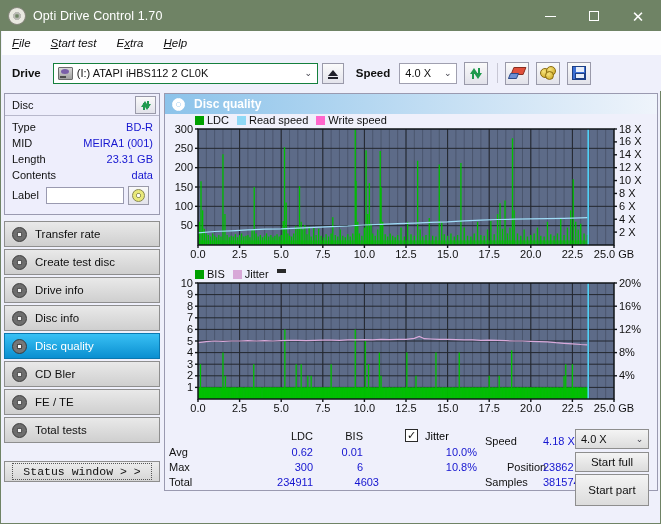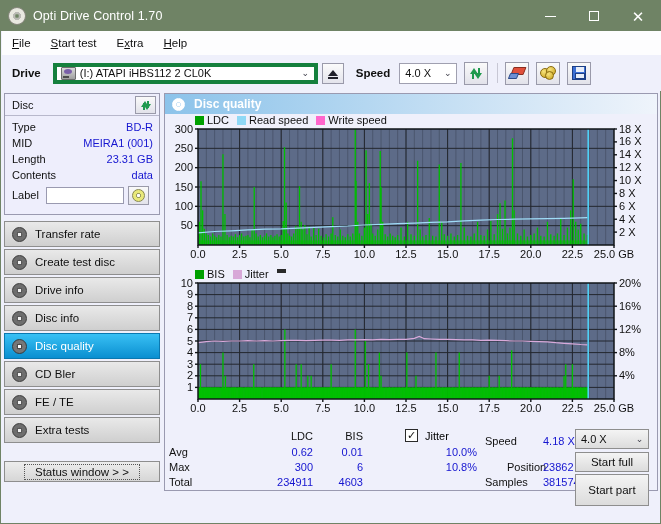--- a/index.html
+++ b/index.html
@@ -41,34 +41,35 @@
     color:#ffffff;font-size:14px;
   }
   .glyph-min{display:block;width:11px;height:1px;background:#fff;}
   .glyph-max{display:block;width:10px;height:10px;border:1px solid #fff;box-sizing:border-box;}
   .glyph-close{font-size:15px;line-height:15px;}
   
   .menubar{
     position:absolute;left:1px;top:30px;width:659px;height:24px;
     background:#fdfdfe;display:flex;align-items:center;
     border-bottom:1px solid #d3d3e0;
+    font-style:italic;
   }
   .menu-item{
     padding:3px 10px;font-size:11.5px;color:#101010;cursor:default;
   }
   .menu-item u{text-decoration:underline;}
   
   .toolbar{
     position:absolute;left:1px;top:54px;width:659px;height:36px;
     background:#eff0fb;display:flex;align-items:center;
   }
   .tl-label{font-weight:bold;font-size:11.5px;color:#101010;margin-left:10px;}
   .drive-combo{
     margin-left:12px;width:265px;height:21px;background:#ffffff;
-    border:4px solid #15803d;display:flex;align-items:center;box-sizing:border-box;
+    border:1px solid #15803d;display:flex;align-items:center;box-sizing:border-box;
     font-size:11px;
   }
   .drive-ico{
     width:15px;height:13px;margin:0 4px 0 4px;position:relative;flex:0 0 auto;
     background:linear-gradient(#d9d9d9,#9f9f9f);
     border:1px solid #6d6d6d;border-radius:1px;box-sizing:border-box;
   }
   .drive-ico:before{
     content:"";position:absolute;left:2px;top:1px;width:8px;height:5px;
     background:#7a5fa8;border-radius:50%;
@@ -175,21 +176,21 @@
   }
   .nav-btn.sel .nav-ico{
     background:radial-gradient(circle at 50% 50%,#ffffff 0 20%,#4a4a4a 21% 32%,#777 33% 78%,#333 79% 100%);
   }
   .statuswin{
     position:absolute;left:0;top:368px;width:156px;height:21px;
     background:linear-gradient(#ededed,#d6d6d6);border:1px solid #8e8e8e;box-sizing:border-box;
     display:flex;align-items:center;justify-content:center;
     font-size:11.5px;color:#101010;
   }
-  .statuswin .inner{border:1px dotted #555;padding:1px 10px;}
+  .statuswin .inner{border:1px dotted #555;padding:1px 10px;font-family:Liberation Mono, monospace;}
   
   .rightpanel{
     position:absolute;left:163px;top:92px;width:494px;height:398px;
     border:1px solid #9a9ab0;box-sizing:border-box;background:#eff0fb;
   }
   .rp-head{
     height:20px;background:linear-gradient(to right,#8cc3ea,#eff4fb);
     display:flex;align-items:center;
   }
   .rp-head .t{font-weight:bold;font-size:12px;color:#ffffff;margin-left:9px;}
@@ -379,21 +380,21 @@
       <div class="nav-btn">
         <span class="nav-ico"></span>
         <span>CD Bler</span>
       </div>
       <div class="nav-btn">
         <span class="nav-ico"></span>
         <span>FE / TE</span>
       </div>
       <div class="nav-btn">
         <span class="nav-ico"></span>
-        <span>Extra tests</span>
+        <span>Total tests</span>
       </div>
     </div>
 
     <div class="statuswin">
       <span class="inner">Status window &gt; &gt;</span>
     </div>
   </div>
 
   <div class="rightpanel">
     <div class="rp-head">
@@ -1024,21 +1025,21 @@
       </div>
       <div>
         <span class="lbl" style="position:absolute;left:4px;top:34px;">Max</span>
         <span class="blue" style="position:absolute;left:100px;top:34px;width:48px;text-align:right;">300</span>
         <span class="blue" style="position:absolute;left:158px;top:34px;width:40px;text-align:right;">6</span>
         <span class="blue" style="position:absolute;left:244px;top:34px;width:68px;text-align:right;">10.8%</span>
       </div>
       <div>
         <span class="lbl" style="position:absolute;left:4px;top:49px;">Total</span>
         <span class="blue" style="position:absolute;left:88px;top:49px;width:60px;text-align:right;">234911</span>
-        <span class="blue" style="position:absolute;left:150px;top:49px;width:48px;text-align:right;">4603</span>
+        <span class="blue" style="position:absolute;left:166px;top:49px;width:48px;text-align:right;">4603</span>
       </div>
 
       <span class="lbl" style="position:absolute;left:320px;top:8px;">Speed</span>
       <span class="blue" style="position:absolute;left:378px;top:8px;">4.18 X</span>
       <span class="lbl" style="position:absolute;left:320px;top:34px;padding-left:22px;">Position</span>
       <span class="blue" style="position:absolute;left:378px;top:34px;">23862 MB</span>
       <span class="lbl" style="position:absolute;left:320px;top:49px;">Samples</span>
       <span class="blue" style="position:absolute;left:378px;top:49px;">381574</span>
 
       <div class="selspeed" style="position:absolute;left:410px;top:2px;">

